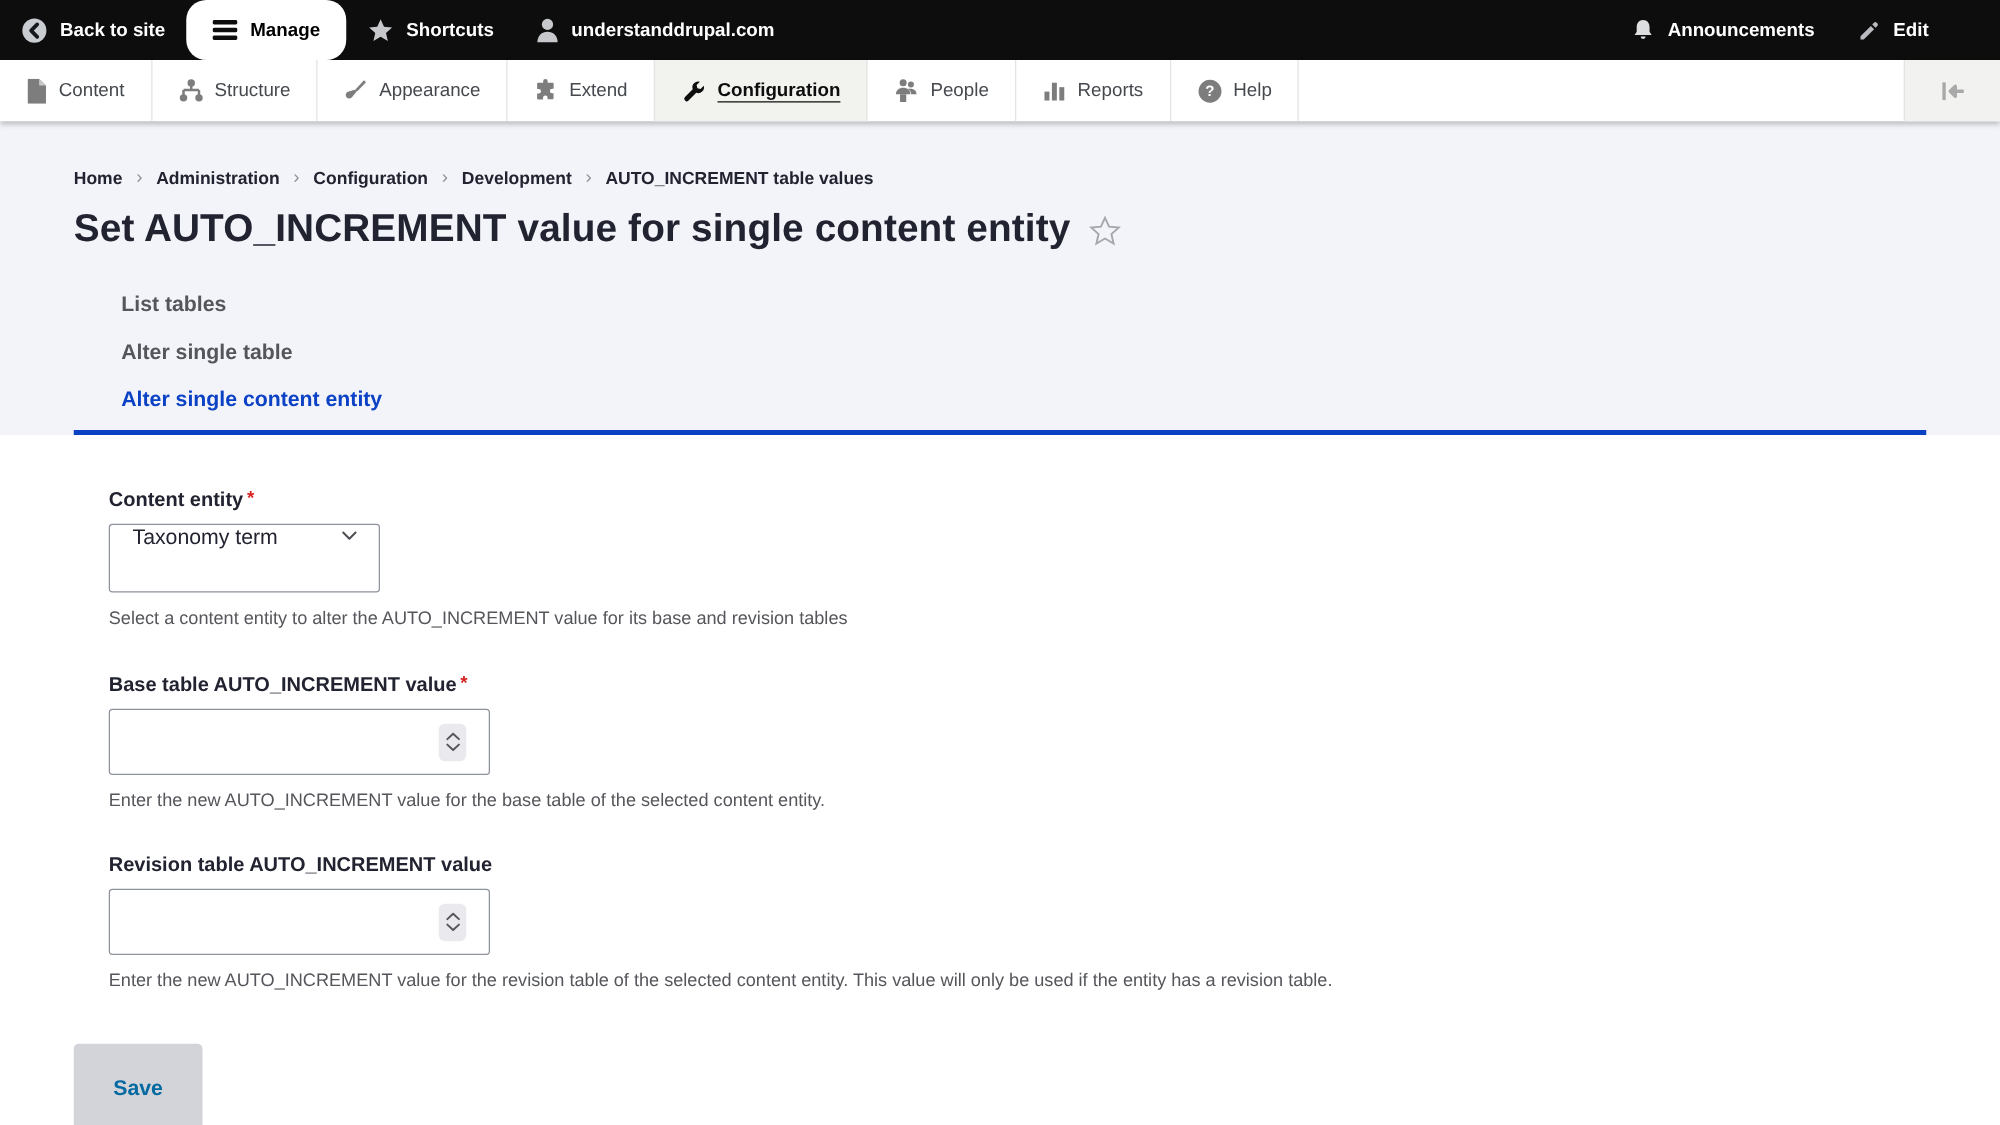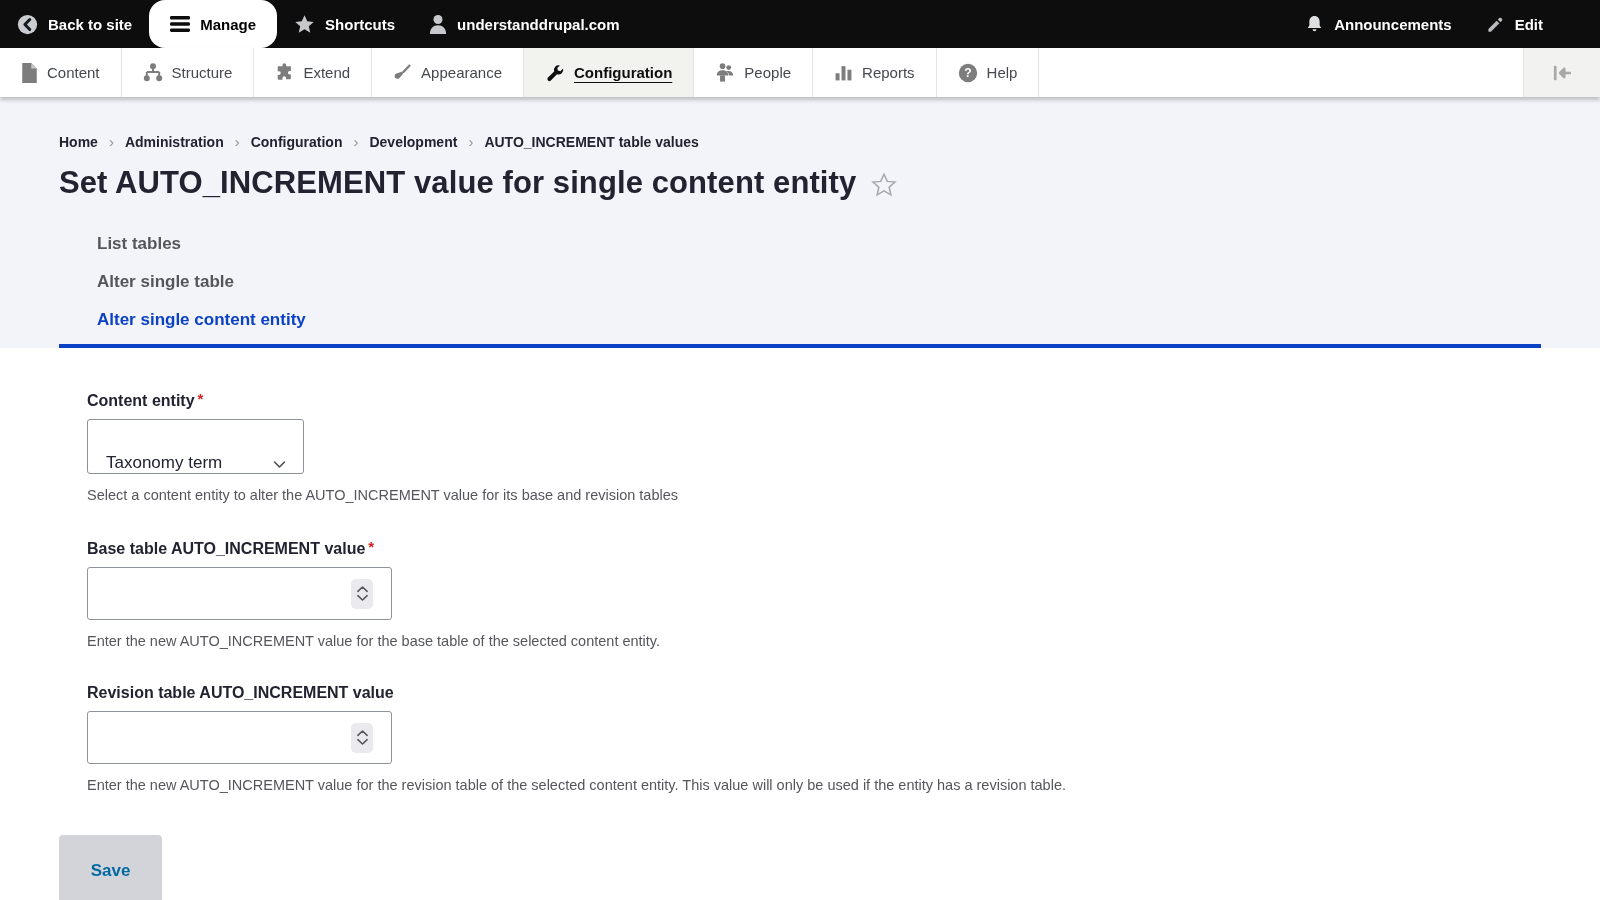--- a/index.html
+++ b/index.html
@@ -68,21 +68,21 @@
   
   .content { background: #fff; padding: 42px 59px 0 59px; }
   .field { margin: 0; padding-left: 28px; }
   .field + .field { margin-top: 35px; }
   .field-label { font-size: 16px; font-weight: bold; color: #222330; }
   .req { color: #d72222; margin-left: 3px; font-size: 15px; vertical-align: 2px; }
 
   .select-box {
     margin-top: 9px; width: 217px; height: 55px;
     border: 1px solid #8e929c; border-radius: 3px; background: #fff;
-    display: flex; align-items: flex-end; justify-content: space-between;
+    display: flex; align-items: flex-start; justify-content: space-between;
     padding: 0 15px 0 18px; font-size: 17px; color: #222330; cursor: pointer;
   }
 
   .number-wrap { position: relative; margin-top: 9px; width: 305px; height: 53px; }
   .number-input {
     width: 100%; height: 100%; border: 1px solid #8e929c; border-radius: 3px;
     background: #fff; font-size: 17px; color: #222330; padding: 0 50px 0 16px;
     font-family: "Liberation Sans", sans-serif;
   }
   .spinner {
@@ -182,33 +182,33 @@
           <circle cx="4.5" cy="18.5" r="3.6" fill="#7d7d7d"></circle>
           <circle cx="19.5" cy="18.5" r="3.6" fill="#7d7d7d"></circle>
           <path d="M12 6v5M4.5 11h15M4.5 11v5M19.5 11v5" stroke="#7d7d7d" stroke-width="2.4" fill="none"></path>
         </svg>
     </span>
     <span class="tb-label">Structure</span>
   </div>
   <div class="tb-item">
     <span class="ab-icon">
       <svg width="19" height="19" viewBox="0 0 24 24">
-          <path d="M9.5 2.5a2.3 2.3 0 0 1 4.6 0V4h5a1 1 0 0 1 1 1v5h-1.5a2.3 2.3 0 0 0 0 4.6H20v5a1 1 0 0 1-1 1h-5v-1.5a2.3 2.3 0 0 0-4.6 0V21h-5a1 1 0 0 1-1-1v-5H5a2.3 2.3 0 0 0 0-4.6H3.4V5a1 1 0 0 1 1-1h5.1z" fill="#7d7d7d"></path>
-        </svg>
-    </span>
-    <span class="tb-label">Extend</span>
-  </div>
-  <div class="tb-item">
-    <span class="ab-icon">
-      <svg width="19" height="19" viewBox="0 0 24 24">
           <path d="M20.5 1.5l2 2-8.5 9-2.5.5.5-2.5z" fill="#7d7d7d"></path>
           <path d="M11 11l2 2-4.5 5.5c-1.5 1.8-4 2-5.5.5s-1.3-4 .5-5.5z" fill="#7d7d7d"></path>
         </svg>
     </span>
     <span class="tb-label">Appearance</span>
+  </div>
+  <div class="tb-item">
+    <span class="ab-icon">
+      <svg width="19" height="19" viewBox="0 0 24 24">
+          <path d="M9.5 2.5a2.3 2.3 0 0 1 4.6 0V4h5a1 1 0 0 1 1 1v5h-1.5a2.3 2.3 0 0 0 0 4.6H20v5a1 1 0 0 1-1 1h-5v-1.5a2.3 2.3 0 0 0-4.6 0V21h-5a1 1 0 0 1-1-1v-5H5a2.3 2.3 0 0 0 0-4.6H3.4V5a1 1 0 0 1 1-1h5.1z" fill="#7d7d7d"></path>
+        </svg>
+    </span>
+    <span class="tb-label">Extend</span>
   </div>
   <div class="tb-item active">
     <span class="ab-icon">
       <svg width="20" height="20" viewBox="0 0 24 24">
           <path d="M21.6 6.6a5.6 5.6 0 0 1-7.2 6.9L7 20.9a2.4 2.4 0 0 1-3.4-3.4l7.4-7.4a5.6 5.6 0 0 1 6.9-7.2l-3.2 3.2.8 3 3 .8z" fill="#0e0e0e"></path>
         </svg>
     </span>
     <span class="tb-label">Configuration</span>
   </div>
   <div class="tb-item">

